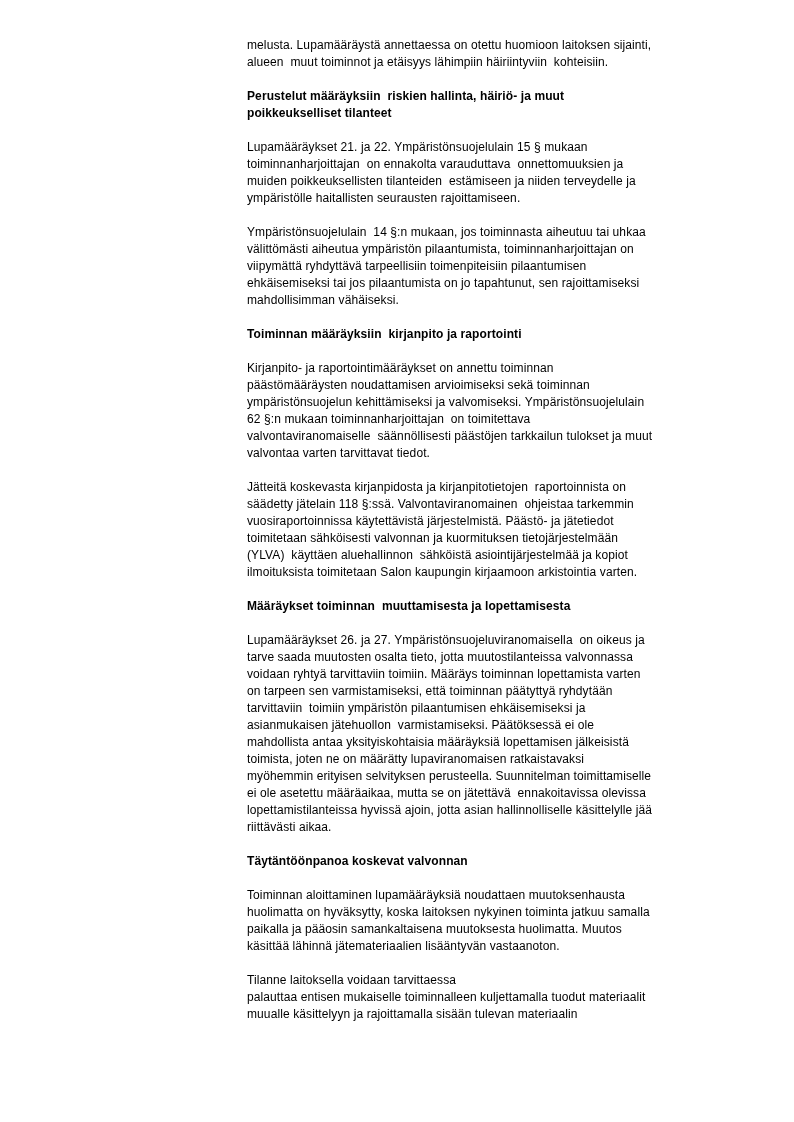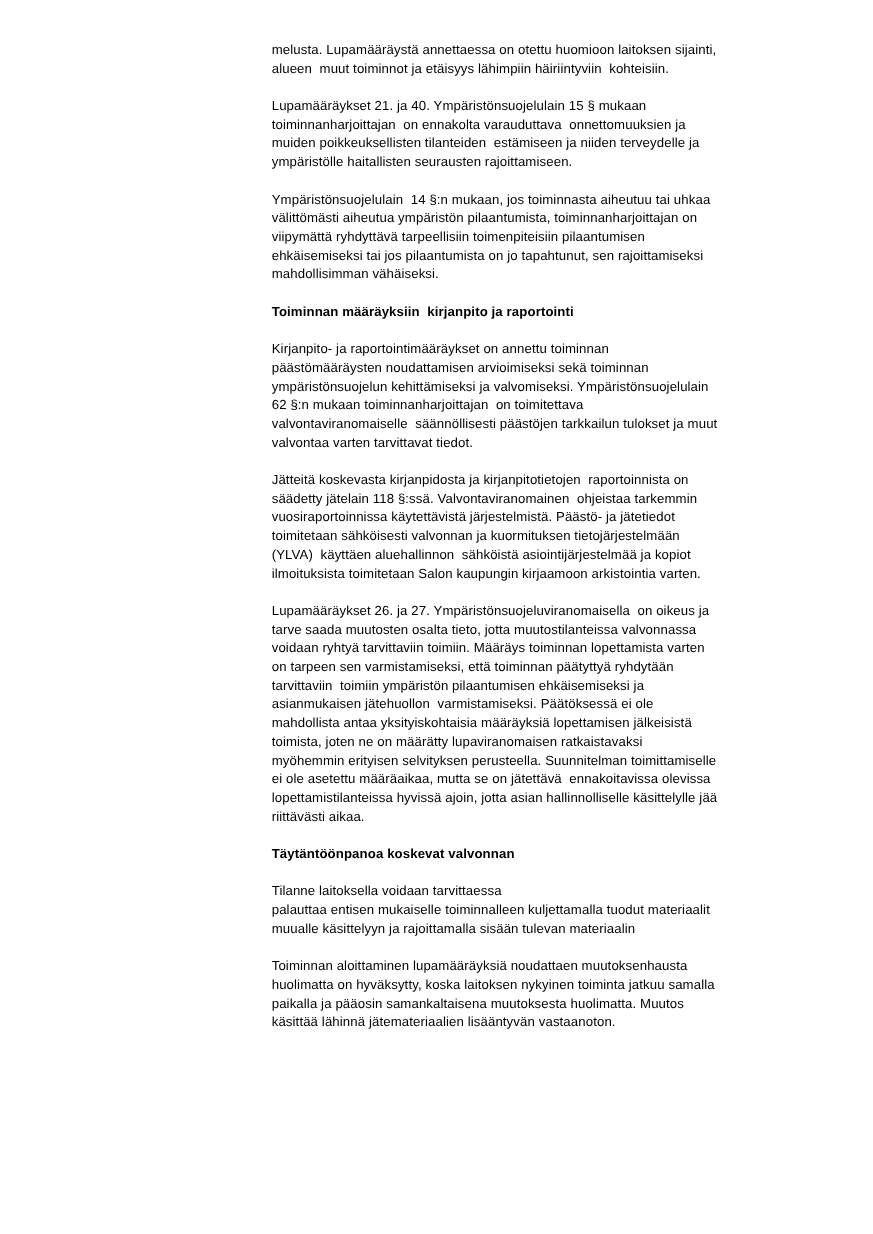--- a/index.html
+++ b/index.html
@@ -31,21 +31,23 @@
   .heading {
     font-weight: 700;
   }
 </style>
 </head>
 <body>
 
 <div class="doc-content">
   <div class="para">melusta. Lupamääräystä annettaessa on otettu huomioon laitoksen sijainti,
 alueen  muut toiminnot ja etäisyys lähimpiin häiriintyviin  kohteisiin.</div>
-  <div class="para">Lupamääräykset 21. ja 40. Ympäristönsuojelulain 15 § mukaan
+  <div class="heading">Perustelut määräyksiin  riskien hallinta, häiriö- ja muut
+poikkeukselliset tilanteet</div>
+  <div class="para">Lupamääräykset 21. ja 22. Ympäristönsuojelulain 15 § mukaan
 toiminnanharjoittajan  on ennakolta varauduttava  onnettomuuksien ja
 muiden poikkeuksellisten tilanteiden  estämiseen ja niiden terveydelle ja
 ympäristölle haitallisten seurausten rajoittamiseen.</div>
   <div class="para">Ympäristönsuojelulain  14 §:n mukaan, jos toiminnasta aiheutuu tai uhkaa
 välittömästi aiheutua ympäristön pilaantumista, toiminnanharjoittajan on
 viipymättä ryhdyttävä tarpeellisiin toimenpiteisiin pilaantumisen
 ehkäisemiseksi tai jos pilaantumista on jo tapahtunut, sen rajoittamiseksi
 mahdollisimman vähäiseksi.</div>
   <div class="heading">Toiminnan määräyksiin  kirjanpito ja raportointi</div>
   <div class="para">Kirjanpito- ja raportointimääräykset on annettu toiminnan
@@ -53,33 +55,34 @@
 ympäristönsuojelun kehittämiseksi ja valvomiseksi. Ympäristönsuojelulain
 62 §:n mukaan toiminnanharjoittajan  on toimitettava
 valvontaviranomaiselle  säännöllisesti päästöjen tarkkailun tulokset ja muut
 valvontaa varten tarvittavat tiedot.</div>
   <div class="para">Jätteitä koskevasta kirjanpidosta ja kirjanpitotietojen  raportoinnista on
 säädetty jätelain 118 §:ssä. Valvontaviranomainen  ohjeistaa tarkemmin
 vuosiraportoinnissa käytettävistä järjestelmistä. Päästö- ja jätetiedot
 toimitetaan sähköisesti valvonnan ja kuormituksen tietojärjestelmään
 (YLVA)  käyttäen aluehallinnon  sähköistä asiointijärjestelmää ja kopiot
 ilmoituksista toimitetaan Salon kaupungin kirjaamoon arkistointia varten.</div>
+  <div class="heading">Määräykset toiminnan  muuttamisesta ja lopettamisesta</div>
   <div class="para">Lupamääräykset 26. ja 27. Ympäristönsuojeluviranomaisella  on oikeus ja
 tarve saada muutosten osalta tieto, jotta muutostilanteissa valvonnassa
 voidaan ryhtyä tarvittaviin toimiin. Määräys toiminnan lopettamista varten
 on tarpeen sen varmistamiseksi, että toiminnan päätyttyä ryhdytään
 tarvittaviin  toimiin ympäristön pilaantumisen ehkäisemiseksi ja
 asianmukaisen jätehuollon  varmistamiseksi. Päätöksessä ei ole
 mahdollista antaa yksityiskohtaisia määräyksiä lopettamisen jälkeisistä
 toimista, joten ne on määrätty lupaviranomaisen ratkaistavaksi
 myöhemmin erityisen selvityksen perusteella. Suunnitelman toimittamiselle
 ei ole asetettu määräaikaa, mutta se on jätettävä  ennakoitavissa olevissa
 lopettamistilanteissa hyvissä ajoin, jotta asian hallinnolliselle käsittelylle jää
 riittävästi aikaa.</div>
   <div class="heading">Täytäntöönpanoa koskevat valvonnan</div>
-  <div class="para">Tilanne laitoksella voidaan tarvittaessa
-palauttaa entisen mukaiselle toiminnalleen kuljettamalla tuodut materiaalit
-muualle käsittelyyn ja rajoittamalla sisään tulevan materiaalin</div>
   <div class="para">Toiminnan aloittaminen lupamääräyksiä noudattaen muutoksenhausta
 huolimatta on hyväksytty, koska laitoksen nykyinen toiminta jatkuu samalla
 paikalla ja pääosin samankaltaisena muutoksesta huolimatta. Muutos
 käsittää lähinnä jätemateriaalien lisääntyvän vastaanoton.</div>
+  <div class="para">Tilanne laitoksella voidaan tarvittaessa
+palauttaa entisen mukaiselle toiminnalleen kuljettamalla tuodut materiaalit
+muualle käsittelyyn ja rajoittamalla sisään tulevan materiaalin</div>
 </div>
 
 </body></html>

